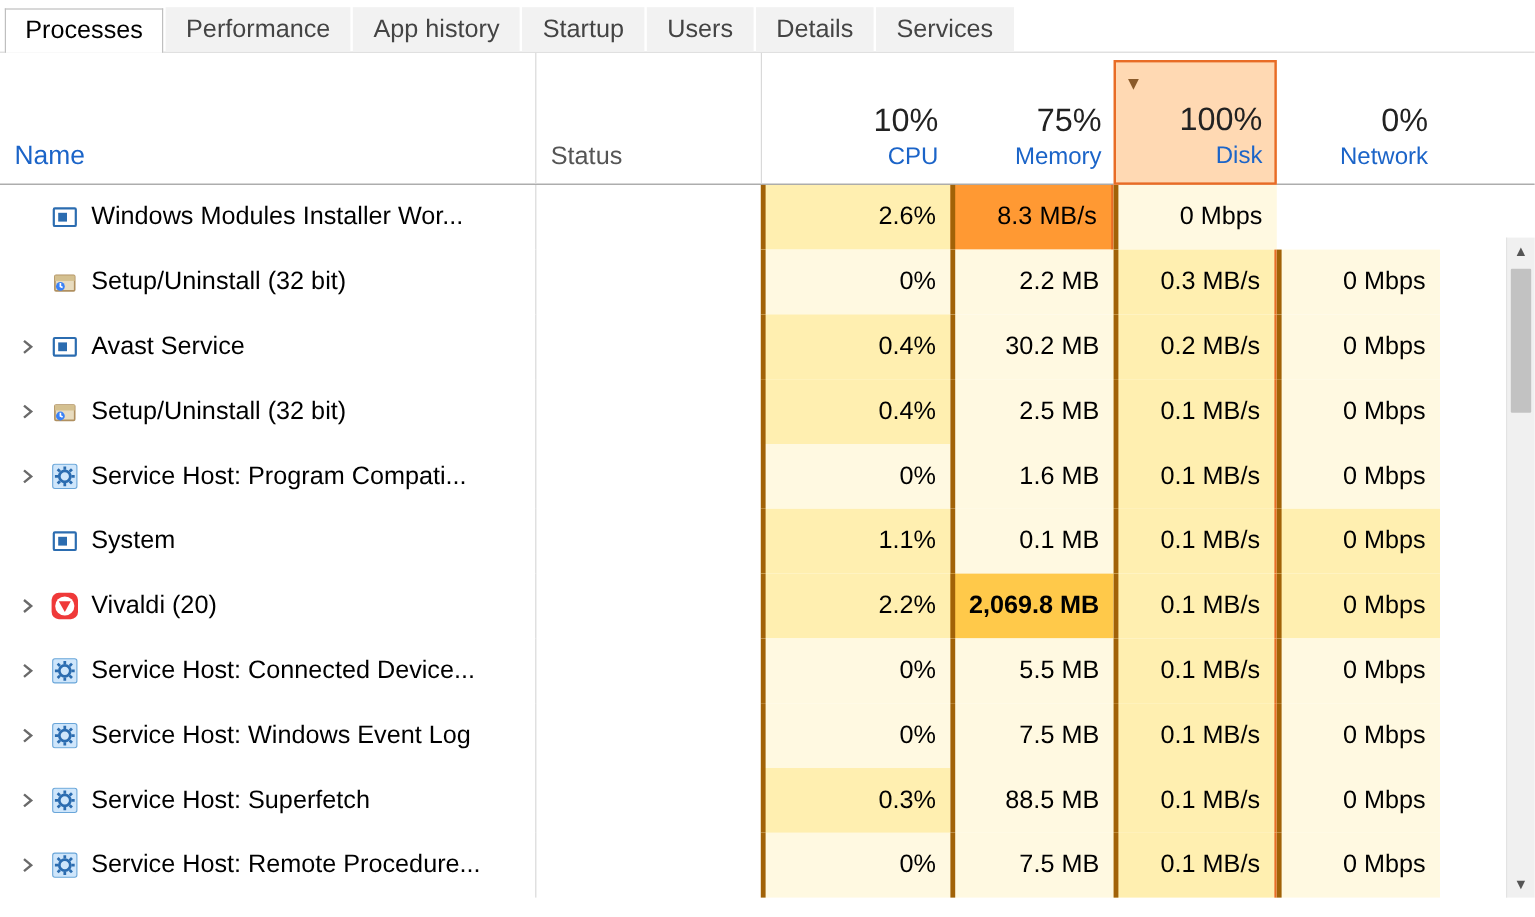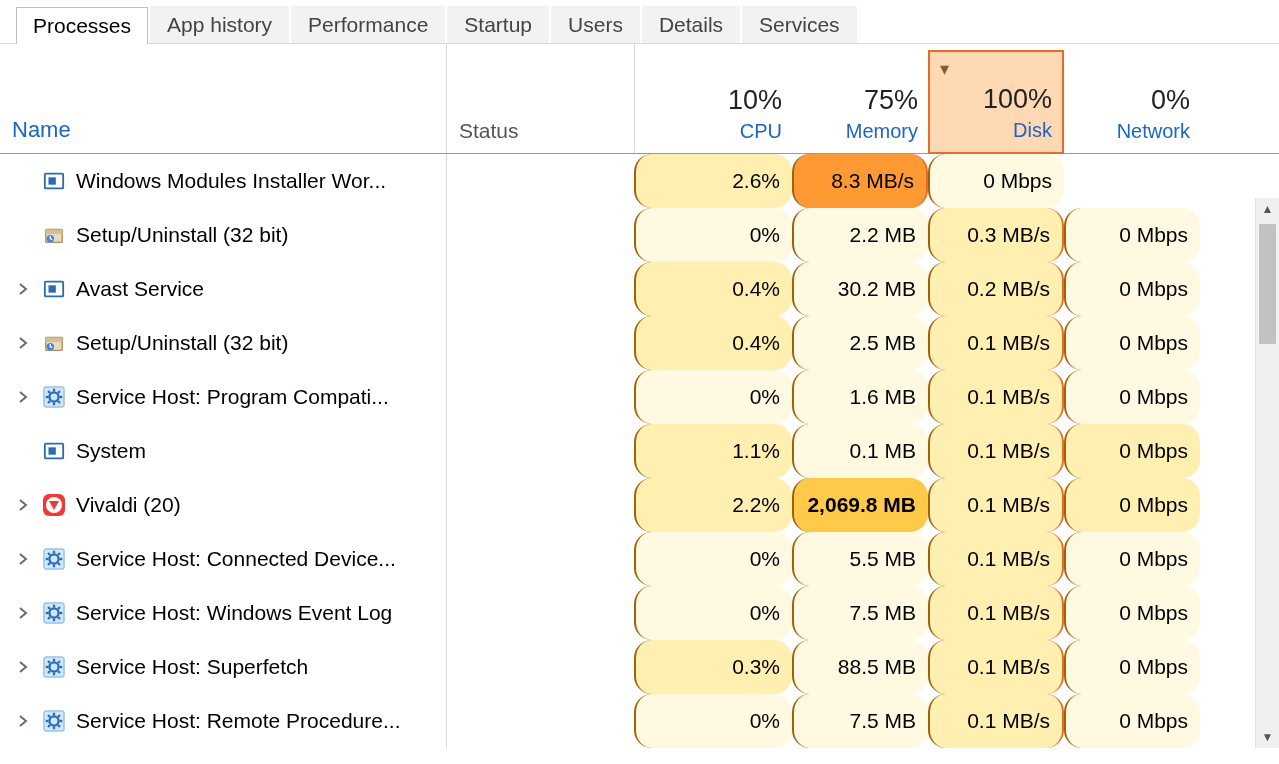--- a/index.html
+++ b/index.html
@@ -28,21 +28,21 @@
     background: #fff;
     width: 1279px; height: 764px;
     overflow: hidden;
   }
   
   .tabstrip {
     display: flex;
     align-items: flex-end;
     height: 44px;
     border-bottom: 1px solid var(--border);
-    padding-left: 16px;
+    padding-left: 4px;
     background:#fff;
   }
   .tab {
     padding: 6px 16px 6px 16px;
     font-size: 21px;
     color: #444;
     border: 1px solid transparent;
     border-bottom: none;
     background: #f2f2f2;
     margin-right: 2px;
@@ -102,21 +102,21 @@
     font-size: 18px;
     color: #8a5a2a;
   }
   
   .row {
     height: 54px;
     align-items: center;
     font-size: 21px;
   }
   .cell { padding: 0 12px; white-space: nowrap; overflow:hidden; text-overflow:ellipsis; }
-  .cell.num { border-left: 2px solid #a16207; height:100%; display:flex; align-items:center; justify-content:flex-end;border-radius:18px; }
+  .cell.num { border-left: 4px solid #a16207; height:100%; display:flex; align-items:center; justify-content:flex-end; }
   .cell.name {
     display: flex; align-items: center;
     gap: 10px;
     padding-left: 14px;
     height:100%;
   }
   .chevron {
     width: 18px; height:18px;
     display:flex; align-items:center; justify-content:center;
     color:#6a6a6a; font-size:14px;
@@ -163,22 +163,22 @@
     border-radius:1px;
   }
   
   svg { display:block; }
 </style>
 </head>
 <body>
 
 <div class="tabstrip" id="tabstrip">
     <div class="tab active">Processes</div>
+    <div class="tab">Performance</div>
     <div class="tab">App history</div>
-    <div class="tab">Performance</div>
     <div class="tab">Startup</div>
     <div class="tab">Users</div>
     <div class="tab">Details</div>
     <div class="tab">Services</div>
   </div>
 
 <div class="table">
 
   <div class="hdr-row">
     <div class="hdr-cell hdr-name">

